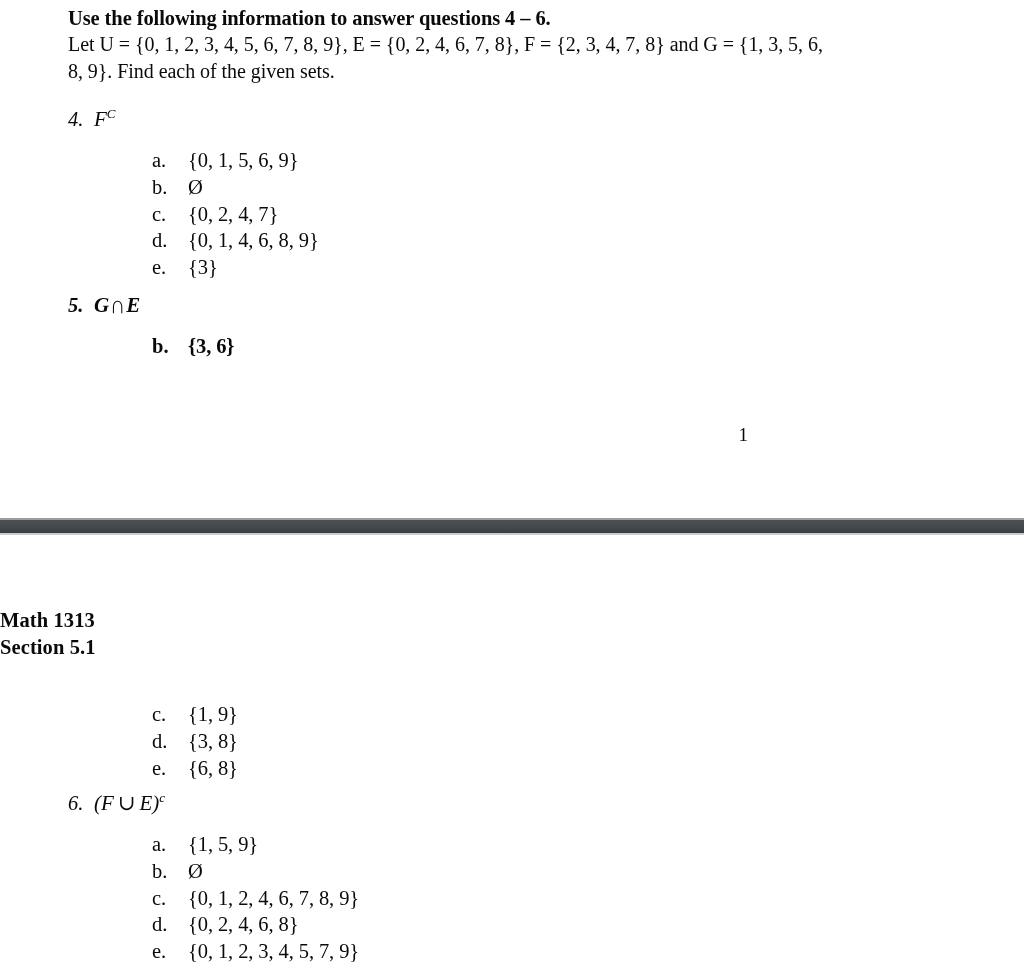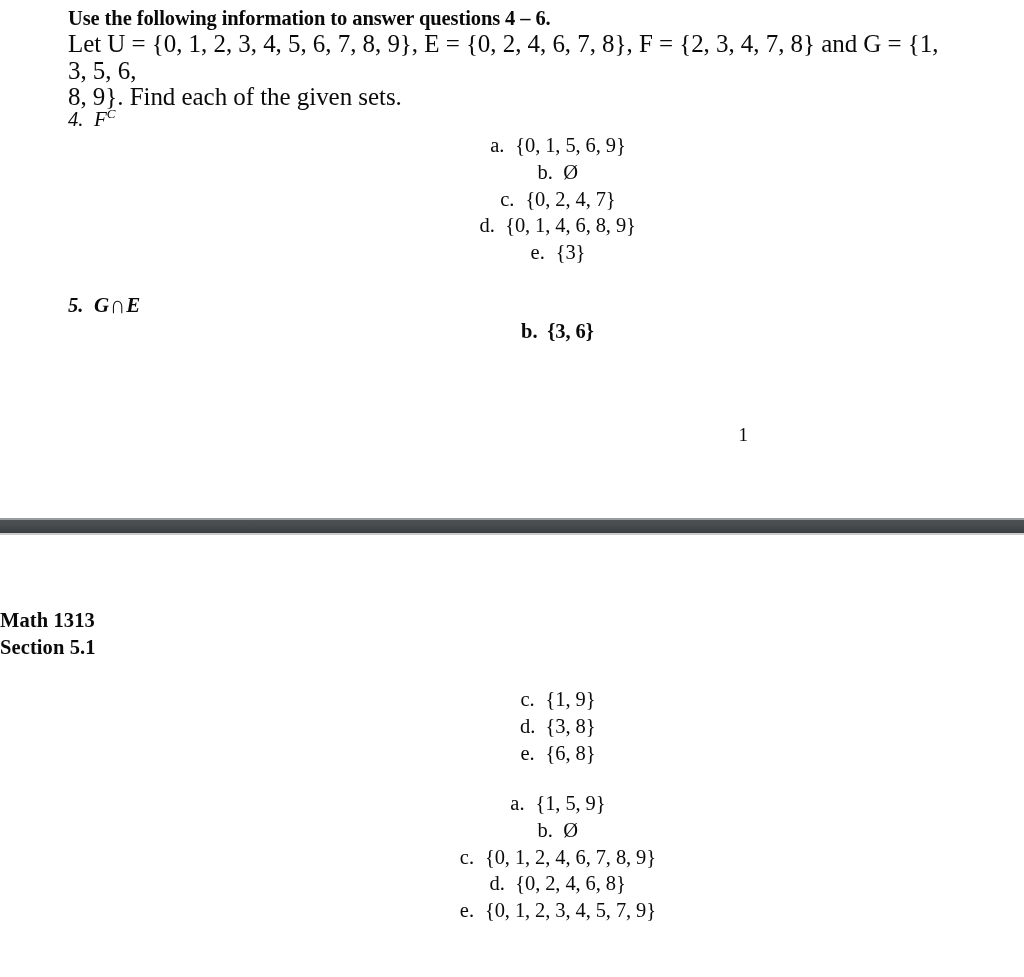--- a/index.html
+++ b/index.html
@@ -32,21 +32,21 @@
     top: 5px;
     width: 890px;
   }
   .intro-heading {
     font-weight: bold;
     font-size: 20.5px;
     line-height: 26px;
     letter-spacing: -0.1px;
   }
   .intro-body {
-    font-size: 25px;
+    font-size: 20px;
     line-height: 26.5px;
     letter-spacing: -0.05px;
   }
 
   
   .question {
     position: absolute;
     left: 68px;
     width: 900px;
   }
@@ -75,24 +75,23 @@
     display: inline-block;
     transform: scaleY(1.18);
     padding: 0 1px;
   }
   .op-wide {
     font-style: normal;
     padding: 0 4px;
   }
 
   .options {
-    margin: 0;
+    margin: 15px;
     padding: 0;
     list-style: none;
-    text-align: center;
   }
   .option {
     font-size: 20.5px;
     line-height: 26.8px;
     white-space: nowrap;
     padding-left: 69px;
   }
   .opt-label {
     display: inline-block;
     width: 36px;
@@ -221,20 +220,23 @@
       <li class="option">
         <span class="opt-label">d.</span><span class="opt-value">{3, 8}</span>
       </li>
       <li class="option">
         <span class="opt-label">e.</span><span class="opt-value">{6, 8}</span>
       </li>
     </ul>
   </div>
 
   <div class="question" style="top:255px;">
+    <div class="q-stem">
+      <span class="q-num">6.</span><span class="math"><span>(</span><span>F</span><span class="op-wide">∪</span><span>E</span><span>)</span><sup>c</sup></span>
+    </div>
     <ul class="options">
       <li class="option">
         <span class="opt-label">a.</span><span class="opt-value">{1, 5, 9}</span>
       </li>
       <li class="option">
         <span class="opt-label">b.</span><span class="opt-value">Ø</span>
       </li>
       <li class="option">
         <span class="opt-label">c.</span><span class="opt-value">{0, 1, 2, 4, 6, 7, 8, 9}</span>
       </li>

